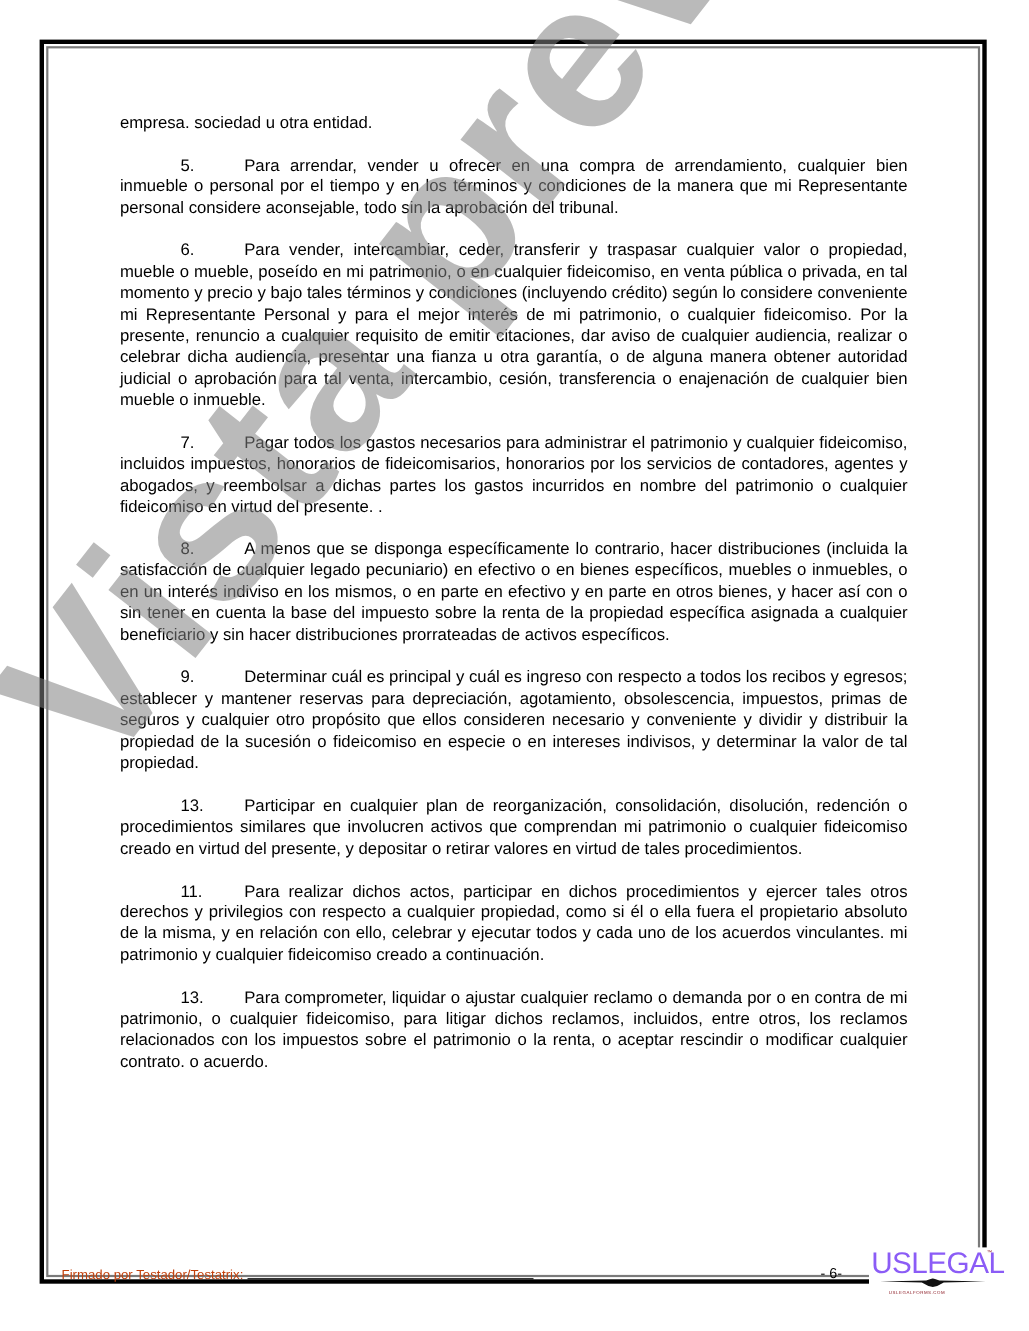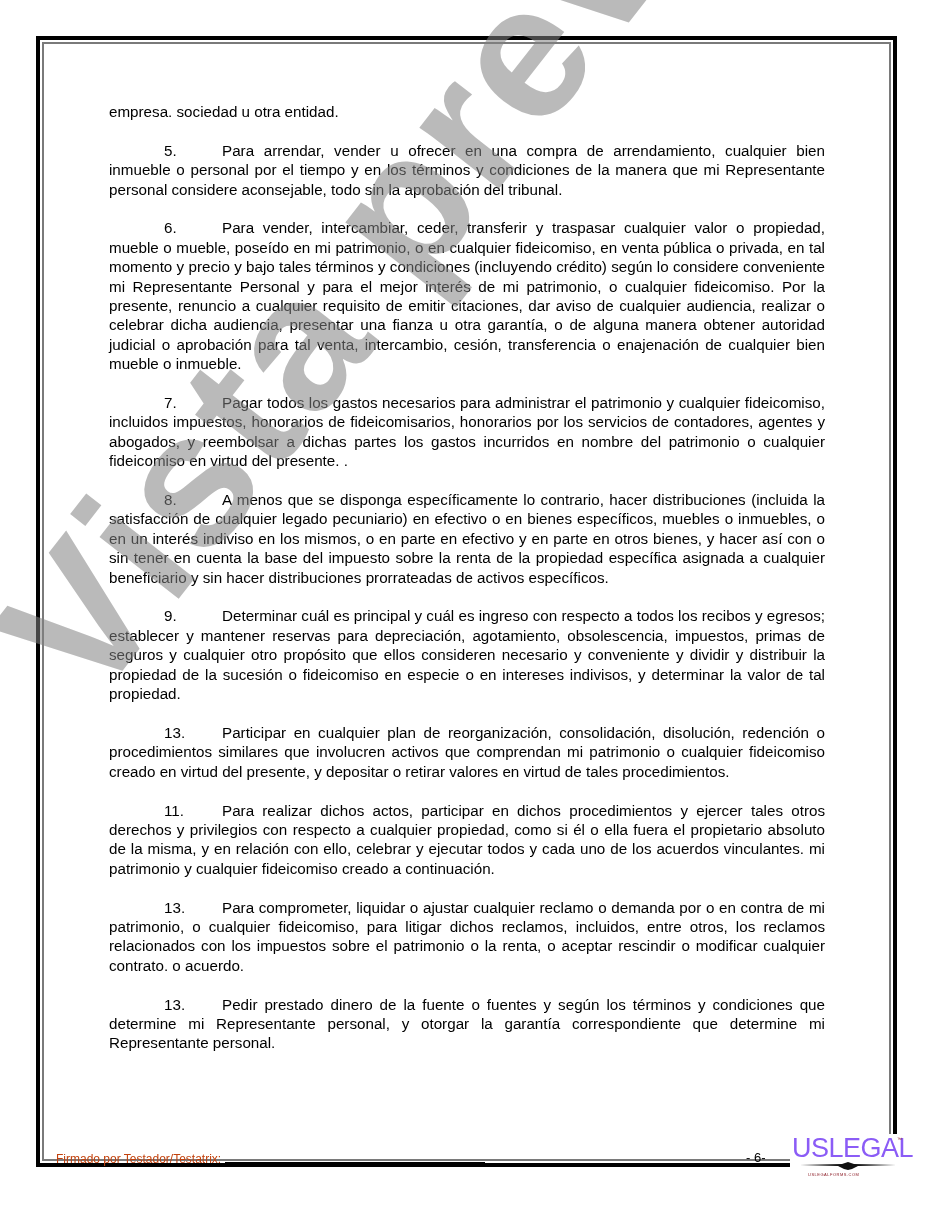--- a/index.html
+++ b/index.html
@@ -53,21 +53,20 @@
   <p class="lead">empresa. sociedad u otra entidad.</p>
 
   <p class="para"><span class="num">5.</span><span>Para arrendar, vender u ofrecer en una compra de arrendamiento, cualquier bien inmueble o personal por el tiempo y en los términos y condiciones de la manera que mi Representante personal considere aconsejable, todo sin la aprobación del tribunal.</span></p>
   <p class="para"><span class="num">6.</span><span>Para vender, intercambiar, ceder, transferir y traspasar cualquier valor o propiedad, mueble o mueble, poseído en mi patrimonio, o en cualquier fideicomiso, en venta pública o privada, en tal momento y precio y bajo tales términos y condiciones (incluyendo crédito) según lo considere conveniente mi Representante Personal y para el mejor interés de mi patrimonio, o cualquier fideicomiso. Por la presente, renuncio a cualquier requisito de emitir citaciones, dar aviso de cualquier audiencia, realizar o celebrar dicha audiencia, presentar una fianza u otra garantía, o de alguna manera obtener autoridad judicial o aprobación para tal venta, intercambio, cesión, transferencia o enajenación de cualquier bien mueble o inmueble.</span></p>
   <p class="para"><span class="num">7.</span><span>Pagar todos los gastos necesarios para administrar el patrimonio y cualquier fideicomiso, incluidos impuestos, honorarios de fideicomisarios, honorarios por los servicios de contadores, agentes y abogados, y reembolsar a dichas partes los gastos incurridos en nombre del patrimonio o cualquier fideicomiso en virtud del presente. .</span></p>
   <p class="para"><span class="num">8.</span><span>A menos que se disponga específicamente lo contrario, hacer distribuciones (incluida la satisfacción de cualquier legado pecuniario) en efectivo o en bienes específicos, muebles o inmuebles, o en un interés indiviso en los mismos, o en parte en efectivo y en parte en otros bienes, y hacer así con o sin tener en cuenta la base del impuesto sobre la renta de la propiedad específica asignada a cualquier beneficiario y sin hacer distribuciones prorrateadas de activos específicos.</span></p>
   <p class="para"><span class="num">9.</span><span>Determinar cuál es principal y cuál es ingreso con respecto a todos los recibos y egresos; establecer y mantener reservas para depreciación, agotamiento, obsolescencia, impuestos, primas de seguros y cualquier otro propósito que ellos consideren necesario y conveniente y dividir y distribuir la propiedad de la sucesión o fideicomiso en especie o en intereses indivisos, y determinar la valor de tal propiedad.</span></p>
   <p class="para"><span class="num">13.</span><span>Participar en cualquier plan de reorganización, consolidación, disolución, redención o procedimientos similares que involucren activos que comprendan mi patrimonio o cualquier fideicomiso creado en virtud del presente, y depositar o retirar valores en virtud de tales procedimientos.</span></p>
   <p class="para"><span class="num">11.</span><span>Para realizar dichos actos, participar en dichos procedimientos y ejercer tales otros derechos y privilegios con respecto a cualquier propiedad, como si él o ella fuera el propietario absoluto de la misma, y en relación con ello, celebrar y ejecutar todos y cada uno de los acuerdos vinculantes. mi patrimonio y cualquier fideicomiso creado a continuación.</span></p>
   <p class="para"><span class="num">13.</span><span>Para comprometer, liquidar o ajustar cualquier reclamo o demanda por o en contra de mi patrimonio, o cualquier fideicomiso, para litigar dichos reclamos, incluidos, entre otros, los reclamos relacionados con los impuestos sobre el patrimonio o la renta, o aceptar rescindir o modificar cualquier contrato. o acuerdo.</span></p>
-  <p class="para"><span class="num">13.</span><span>Pedir prestado dinero de la fuente o fuentes y según los términos y condiciones que determine mi Representante personal, y otorgar la garantía correspondiente que determine mi Representante personal.</span></p>
 </div>
 
 <div class="footer">
   <span>Firmado por Testador/Testatrix:</span><span class="sig-line"></span>
 </div>
 <div class="page-num">- 6-</div>
 
 <div class="logo">
   <span class="logo-text">USLEGAL</span>
   <span class="logo-tm">™</span>

